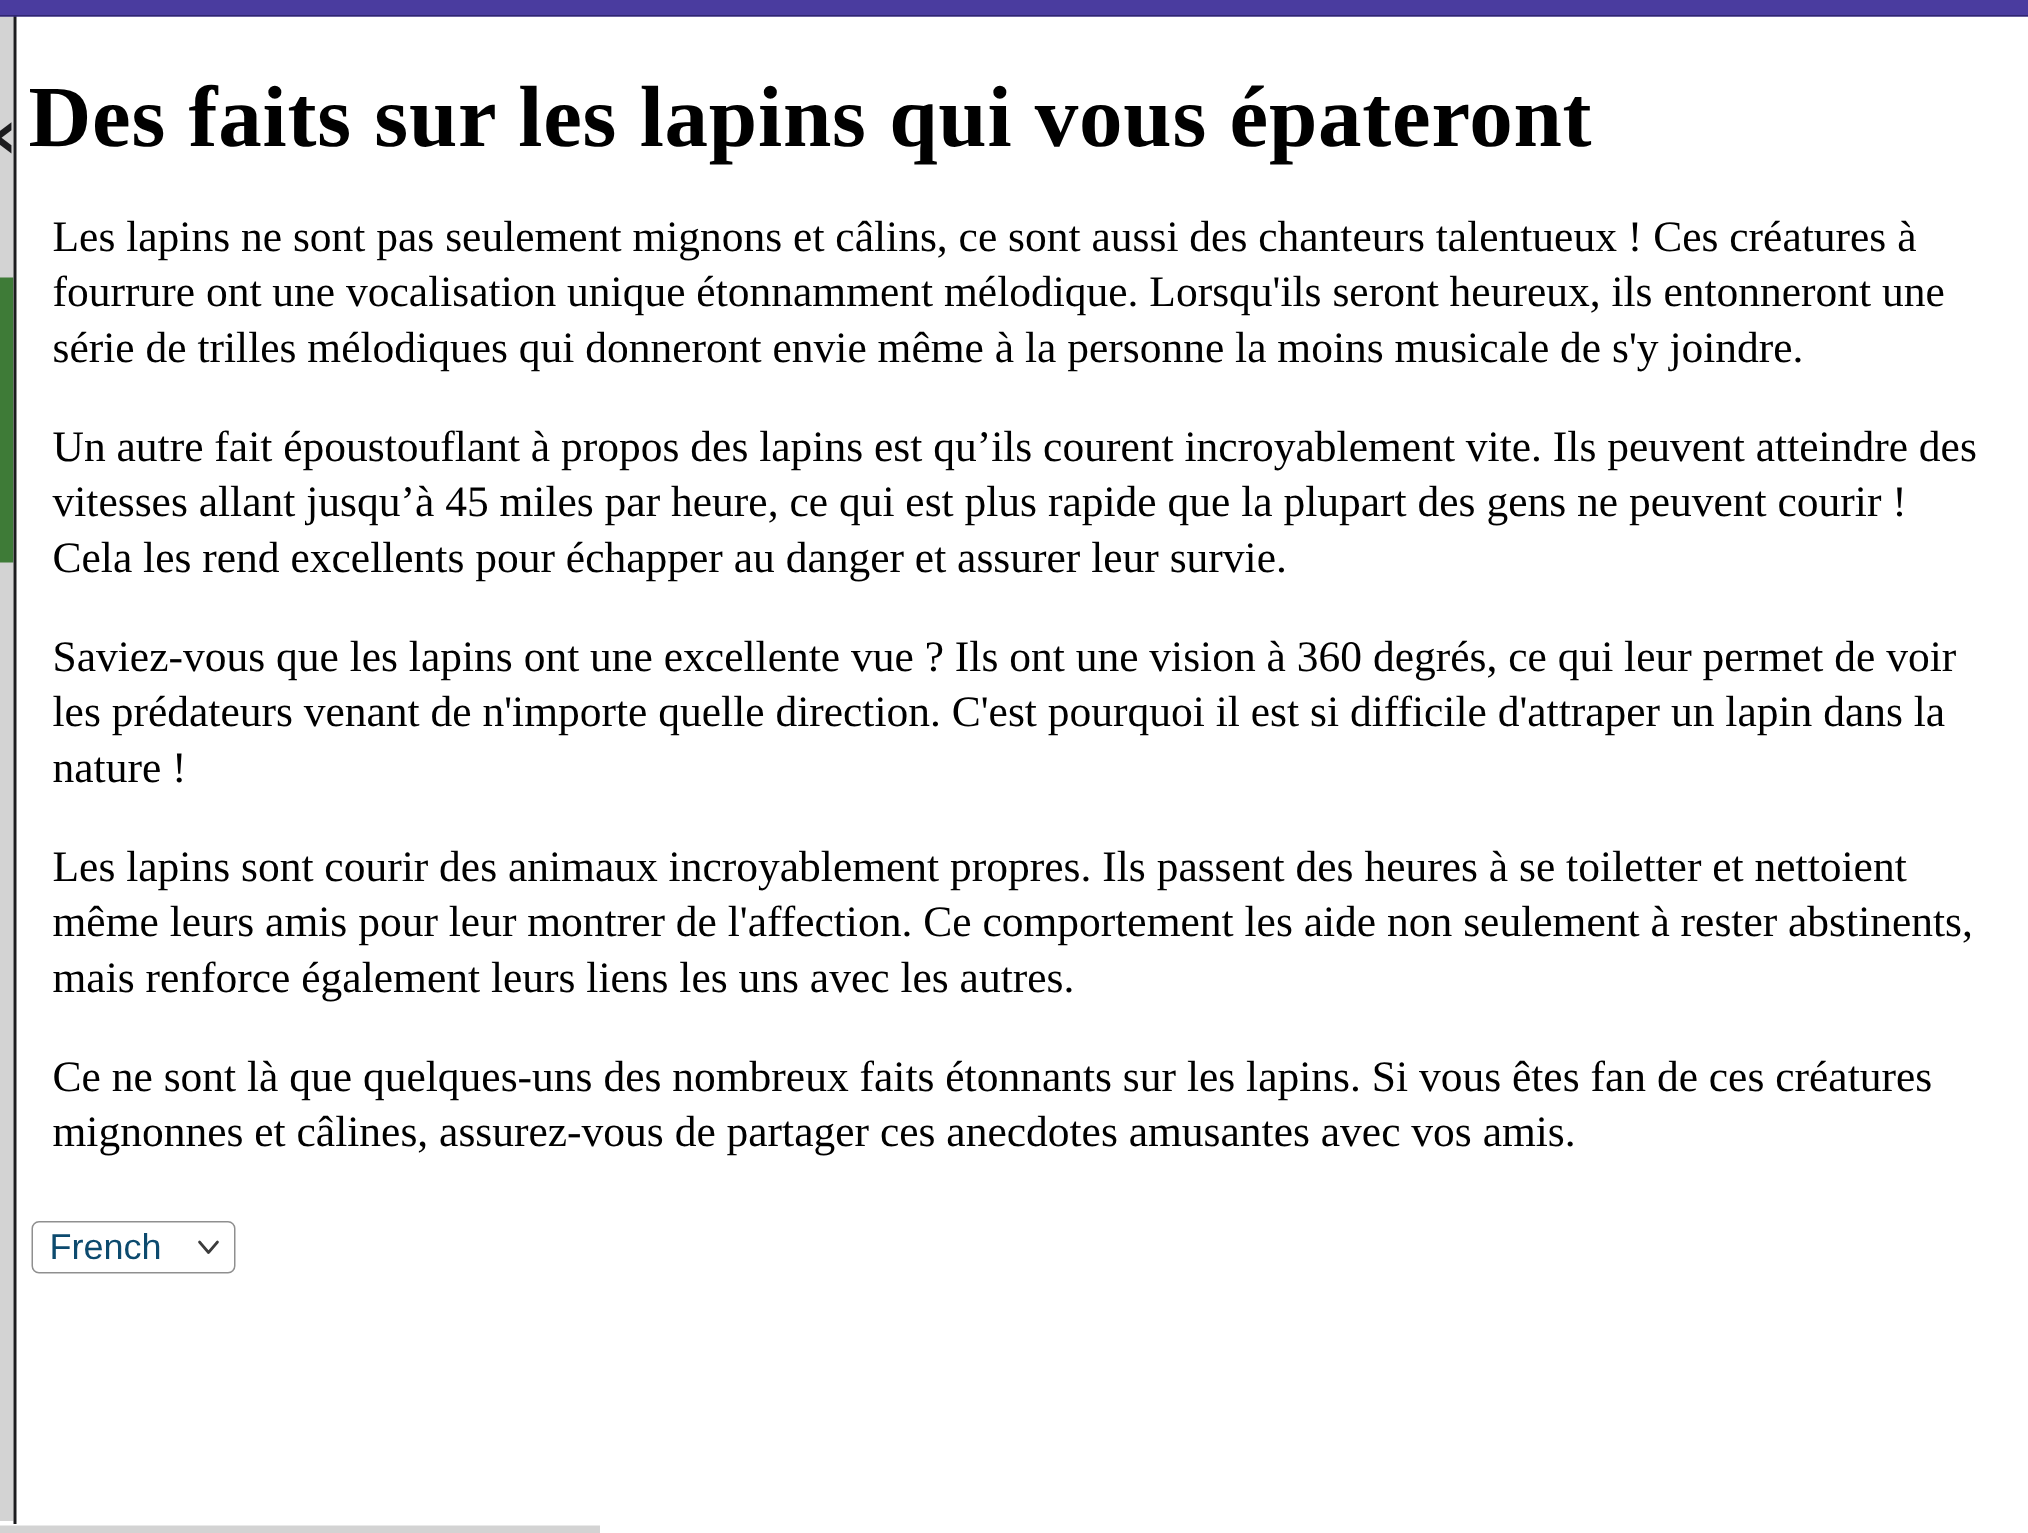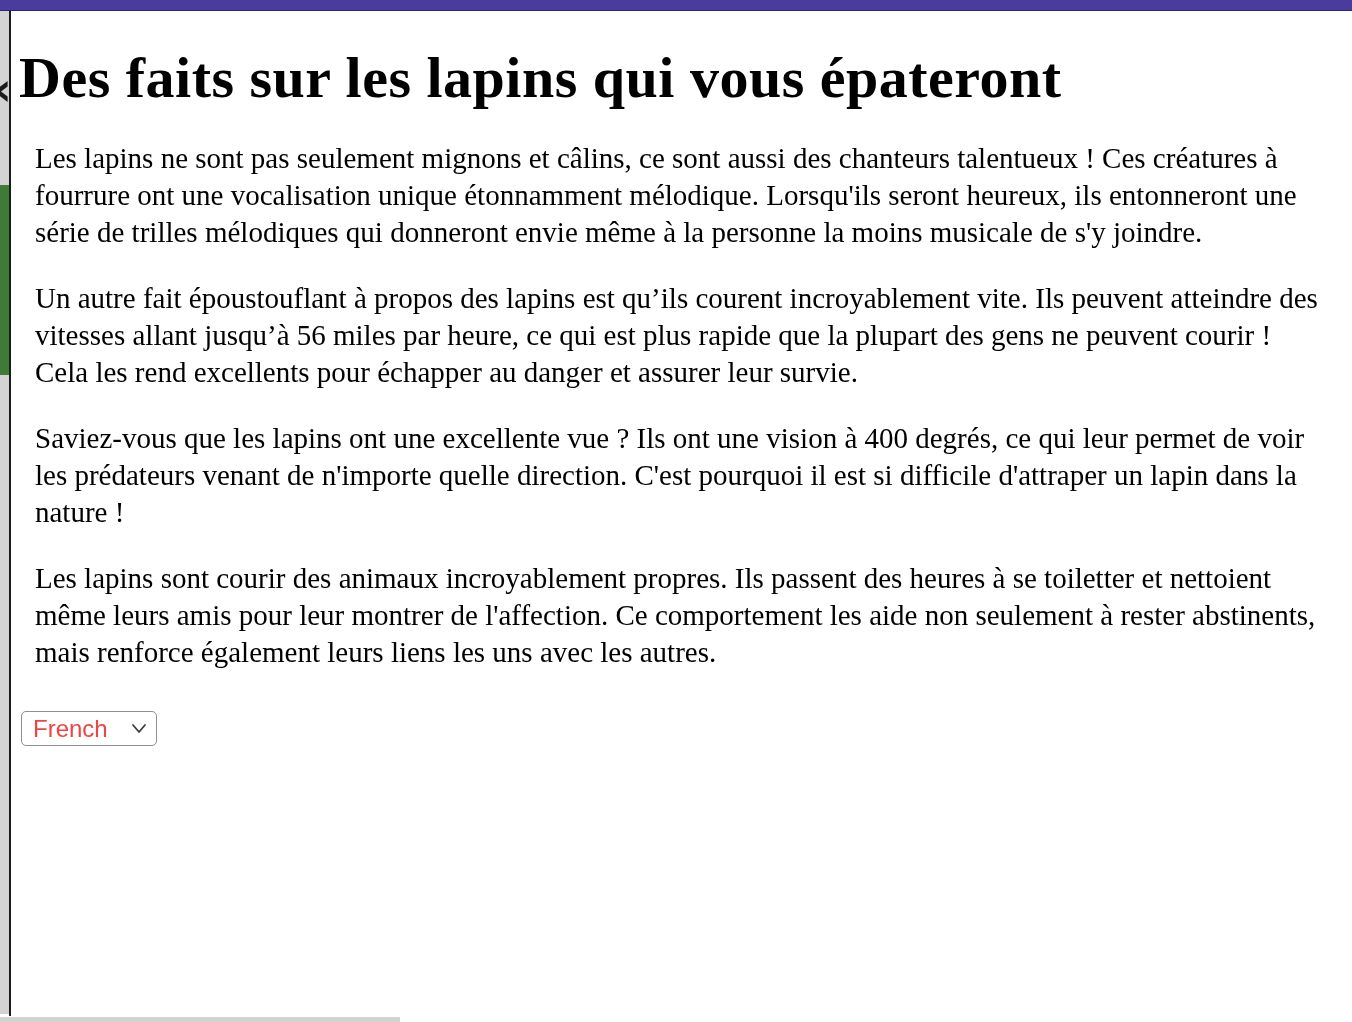--- a/index.html
+++ b/index.html
@@ -96,21 +96,21 @@
     -webkit-appearance: none;
     -moz-appearance: none;
     appearance: none;
     width: 136px;
     height: 35px;
     border: 1px solid #8f8f8f;
     border-radius: 5px;
     background: #ffffff;
     font-family: "Liberation Sans", sans-serif;
     font-size: 24px;
-    color: #ef4444;
+    color: #0c4a6e;
     padding: 0 34px 2px 11px;
     line-height: 33px;
   }
   .select-wrap .chevron {
     position: absolute;
     right: 10px; top: 9px;
     pointer-events: none;
     width: 16px; height: 16px;
   }
   .select-wrap .chevron svg { display: block; }
@@ -126,23 +126,24 @@
     <span class="back-glyph">‹</span>
     <div class="green-seg"></div>
   </div>
   <div class="left-divider"></div>
   <div class="bottom-strip"></div>
 
   <div class="content">
     <h1 class="page-title">Des faits sur les lapins qui vous épateront</h1>
 
     <p>Les lapins ne sont pas seulement mignons et câlins, ce sont aussi des chanteurs talentueux ! Ces créatures à fourrure ont une vocalisation unique étonnamment mélodique. Lorsqu'ils seront heureux, ils entonneront une série de trilles mélodiques qui donneront envie même à la personne la moins musicale de s'y joindre.</p>
-    <p>Un autre fait époustouflant à propos des lapins est qu’ils courent incroyablement vite. Ils peuvent atteindre des vitesses allant jusqu’à 56 miles par heure, ce qui est plus rapide que la plupart des gens ne peuvent courir ! Cela les rend excellents pour échapper au danger et assurer leur survie.</p>
-    <p>Saviez-vous que les lapins ont une excellente vue ? Ils ont une vision à 400 degrés, ce qui leur permet de voir les prédateurs venant de n'importe quelle direction. C'est pourquoi il est si difficile d'attraper un lapin dans la nature !</p>
+    <p>Un autre fait époustouflant à propos des lapins est qu’ils courent incroyablement vite. Ils peuvent atteindre des vitesses allant jusqu’à 45 miles par heure, ce qui est plus rapide que la plupart des gens ne peuvent courir ! Cela les rend excellents pour échapper au danger et assurer leur survie.</p>
+    <p>Saviez-vous que les lapins ont une excellente vue ? Ils ont une vision à 360 degrés, ce qui leur permet de voir les prédateurs venant de n'importe quelle direction. C'est pourquoi il est si difficile d'attraper un lapin dans la nature !</p>
     <p>Les lapins sont courir des animaux incroyablement propres. Ils passent des heures à se toiletter et nettoient même leurs amis pour leur montrer de l'affection. Ce comportement les aide non seulement à rester abstinents, mais renforce également leurs liens les uns avec les autres.</p>
+    <p>Ce ne sont là que quelques-uns des nombreux faits étonnants sur les lapins. Si vous êtes fan de ces créatures mignonnes et câlines, assurez-vous de partager ces anecdotes amusantes avec vos amis.</p>
 
     <div class="select-wrap">
       <select class="lang-select">
         <option selected="">French</option>
       </select>
       <span class="chevron">
         <svg width="16" height="16" viewBox="0 0 16 16">
           <polyline points="2,5 8,12 14,5" fill="none" stroke="#3c3c3c" stroke-width="1.8" stroke-linecap="round" stroke-linejoin="round"></polyline>
         </svg>
       </span>

